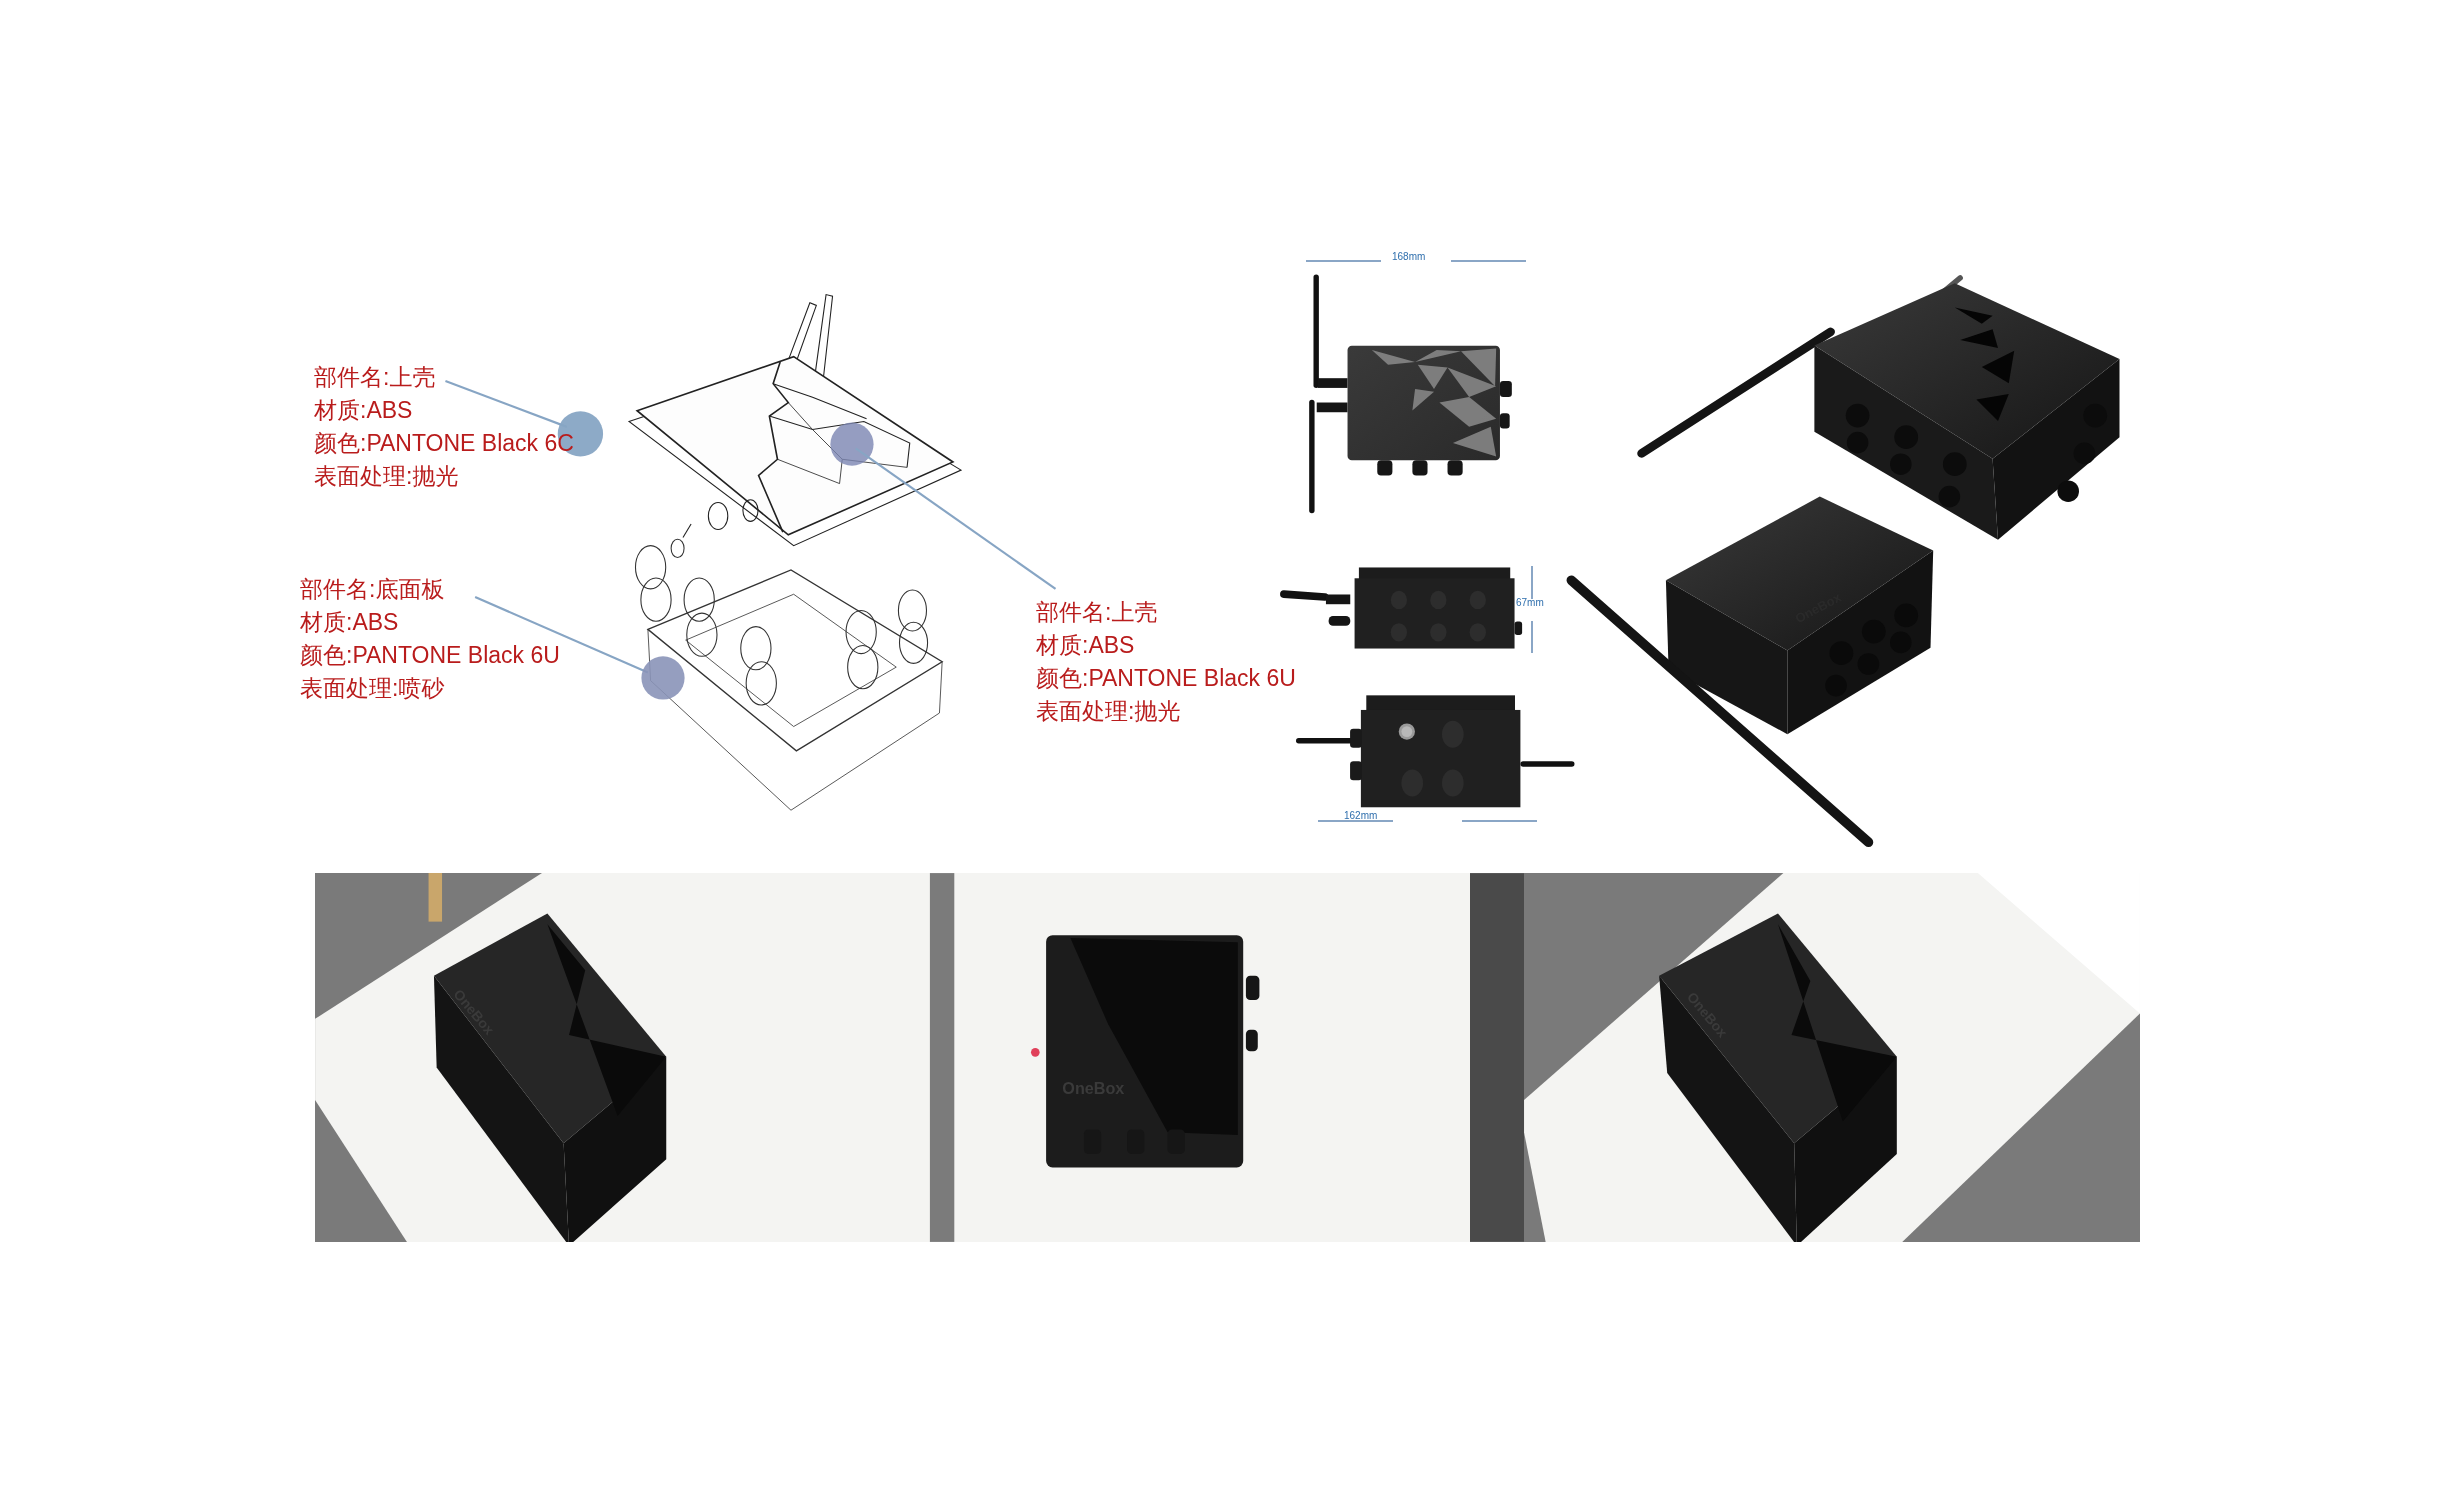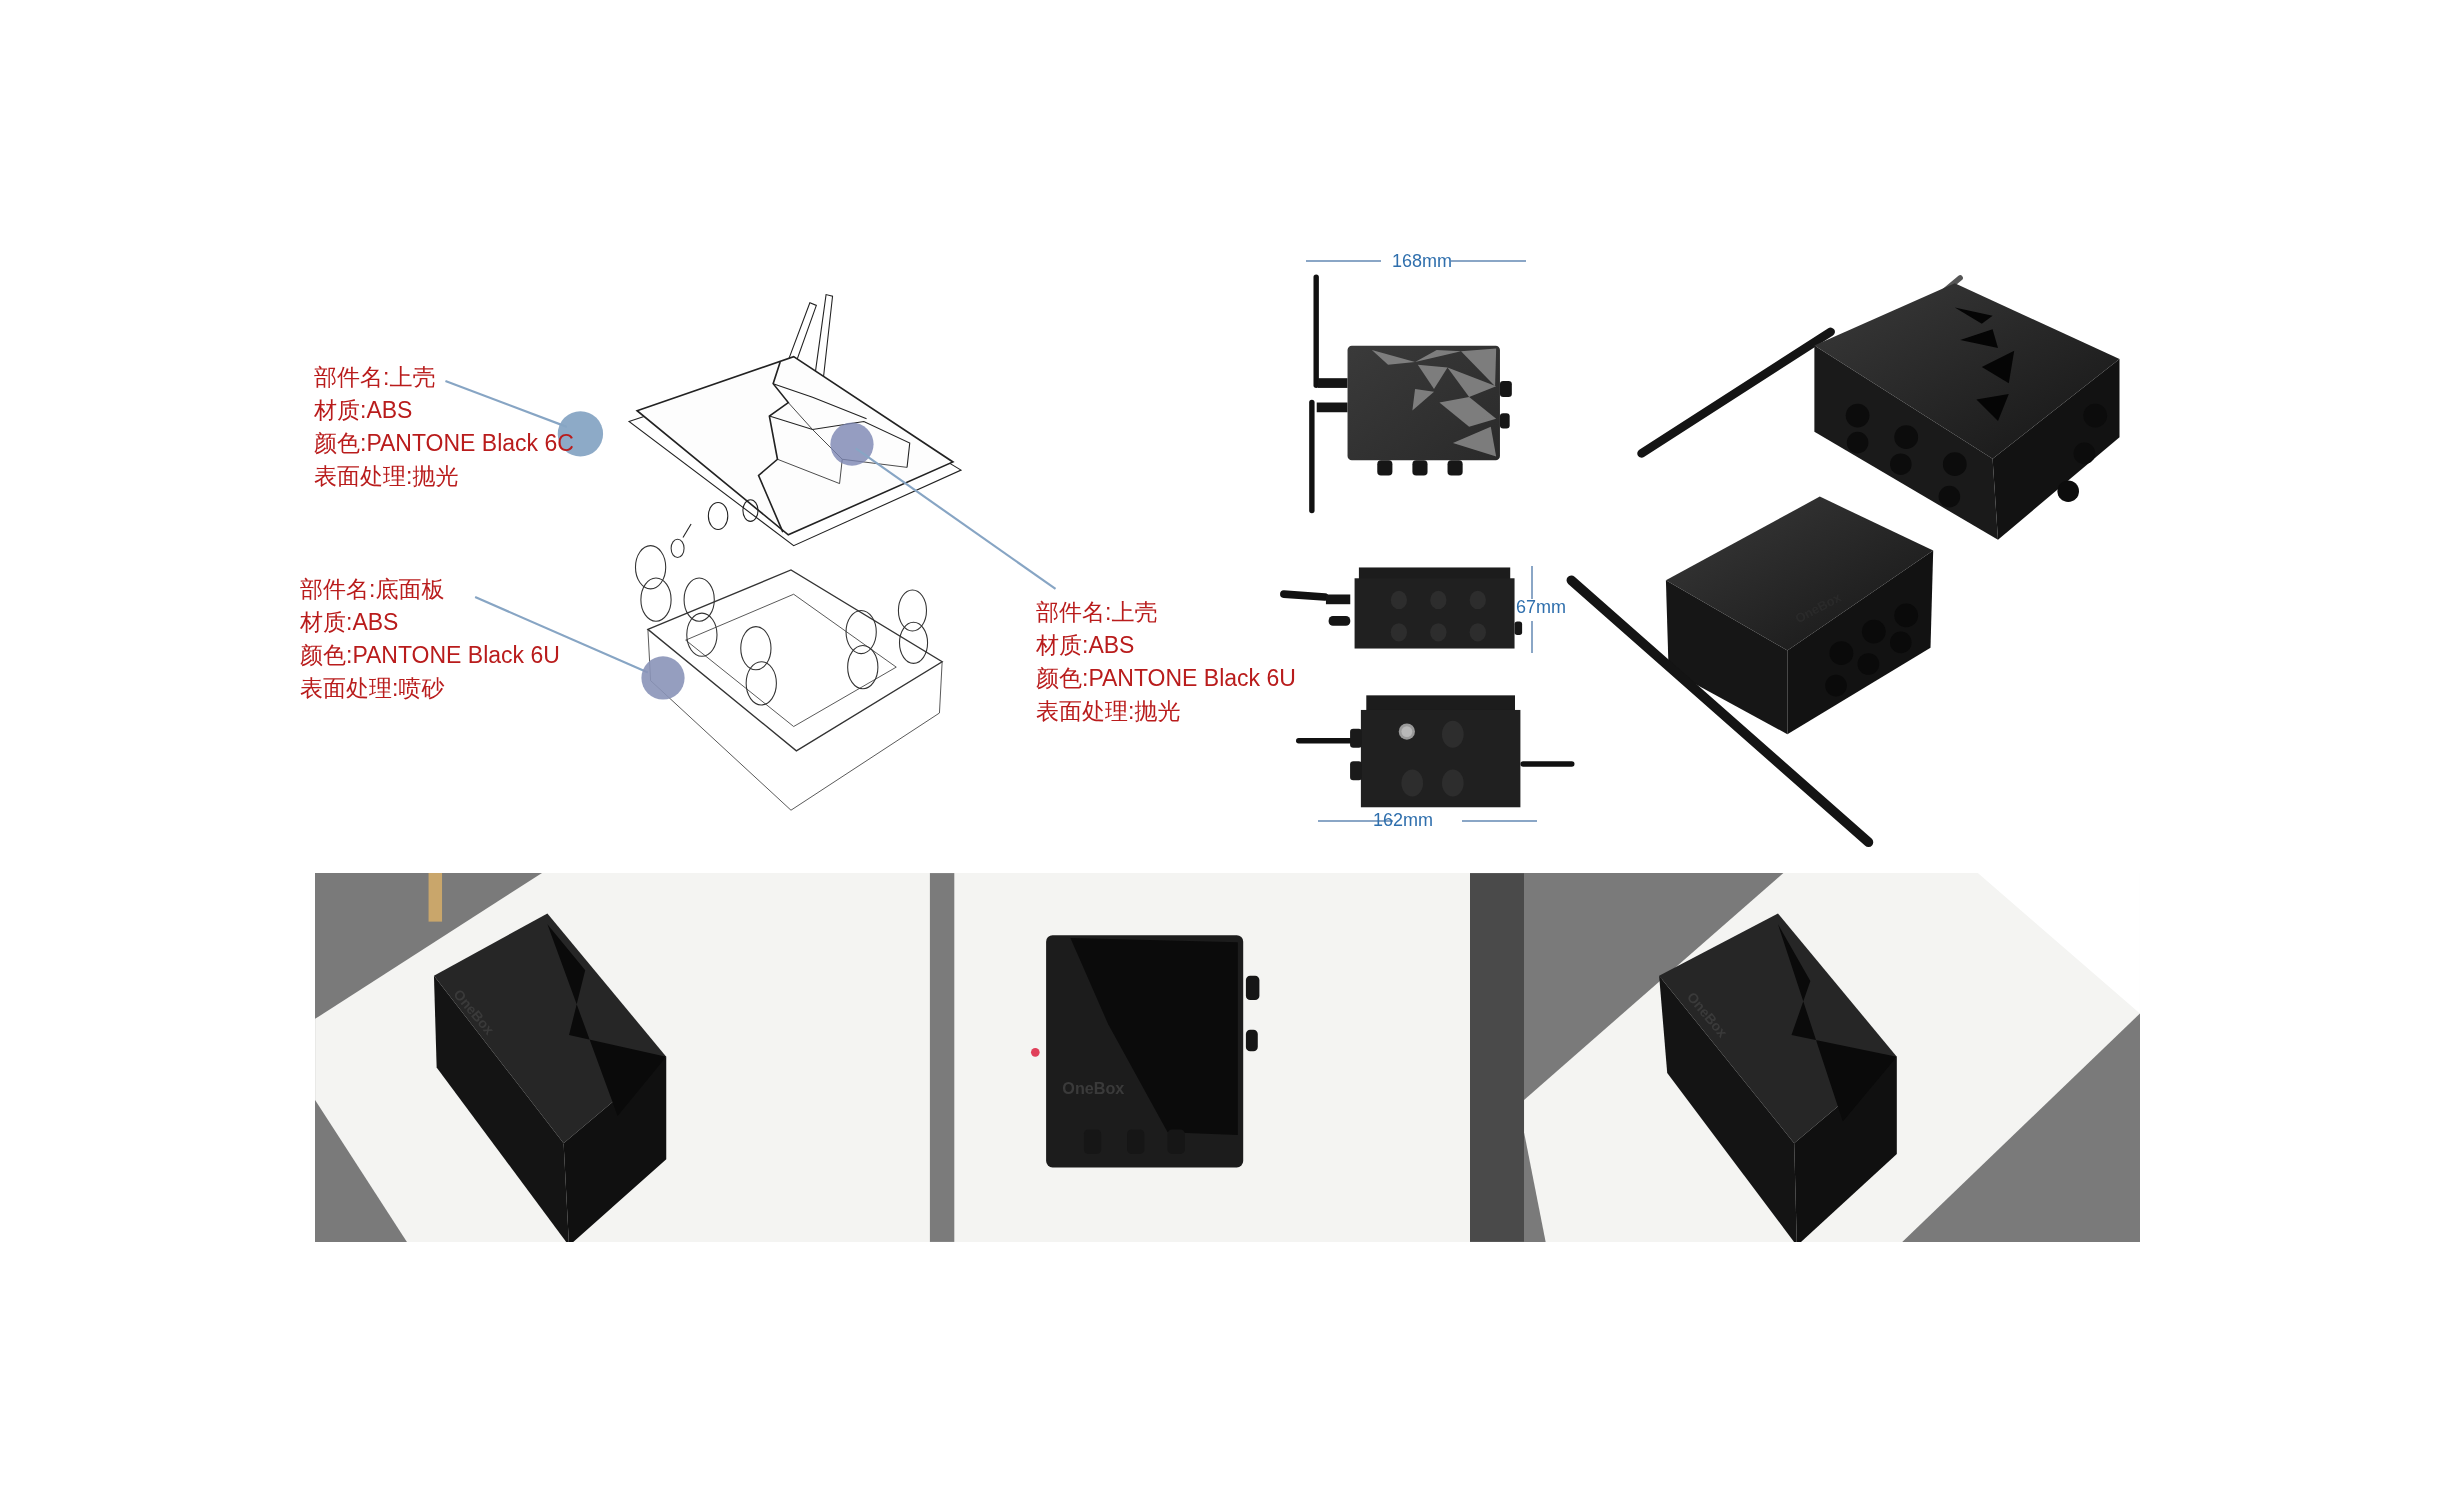--- a/index.html
+++ b/index.html
@@ -1,20 +1,20 @@
 <!DOCTYPE html>
 <html style="font-size:8.6px"><head>
 <meta charset="utf-8">
 <style>
   html, body { margin:0; padding:0; background:#ffffff; }
   body { width:2462px; height:1493px; position:relative; overflow:hidden;
          font-family: "Liberation Sans", "DejaVu Sans", sans-serif; color:#111; }
   .spec { position:absolute; font-size:23px; line-height:33px; color:#b91c1c; white-space:nowrap; }
   .spec div { height:33px; }
-  .dim-text { position:absolute; font-size:18px; color:#2f6fad; white-space:nowrap; }
+  .dim-text { position:absolute; font-size:10px; color:#2f6fad; white-space:nowrap; }
   .dim-line { position:absolute; background:#8aa6c6; }
   svg { position:absolute; overflow:visible; }
   .photo { position:absolute; overflow:hidden; }
 </style>
 </head>
 <body>
 
 <svg style="left:0;top:0;" width="2462" height="1493" viewBox="0 0 4560 2764">
   <g fill="none" stroke="#222" stroke-width="3">
 
@@ -152,21 +152,21 @@
   <rect x="100" y="70" width="22" height="35" rx="6" fill="#1a1a1a"></rect>
   <rect x="100" y="130" width="22" height="35" rx="6" fill="#1a1a1a"></rect>
   <circle cx="205" cy="75" r="15" fill="#9a9a9a"></circle>
   <circle cx="205" cy="75" r="10" fill="#b8b8b8"></circle>
   <ellipse cx="290" cy="80" rx="20" ry="25" fill="#2d2d2d"></ellipse>
   <ellipse cx="215" cy="170" rx="20" ry="25" fill="#2d2d2d"></ellipse>
   <ellipse cx="290" cy="170" rx="20" ry="25" fill="#2d2d2d"></ellipse>
 </svg>
 
 <div class="dim-line" style="left:1318px;top:820px;width:75px;height:1.6px;"></div>
-<div class="dim-text" style="left:1373px;top:810px;">162mm</div>
+<div class="dim-text" style="left:1344px;top:810px;">162mm</div>
 <div class="dim-line" style="left:1462px;top:820px;width:75px;height:1.6px;"></div>
 
 <svg style="left:1566px;top:259px;" width="594" height="594" viewBox="0 0 1100 1100">
   <defs>
     <linearGradient id="lidg" x1="0" y1="0" x2="1" y2="1">
       <stop offset="0" stop-color="#3a3a3a"></stop>
         <stop offset="1" stop-color="#151515"></stop>
     </linearGradient>
   </defs>
 

